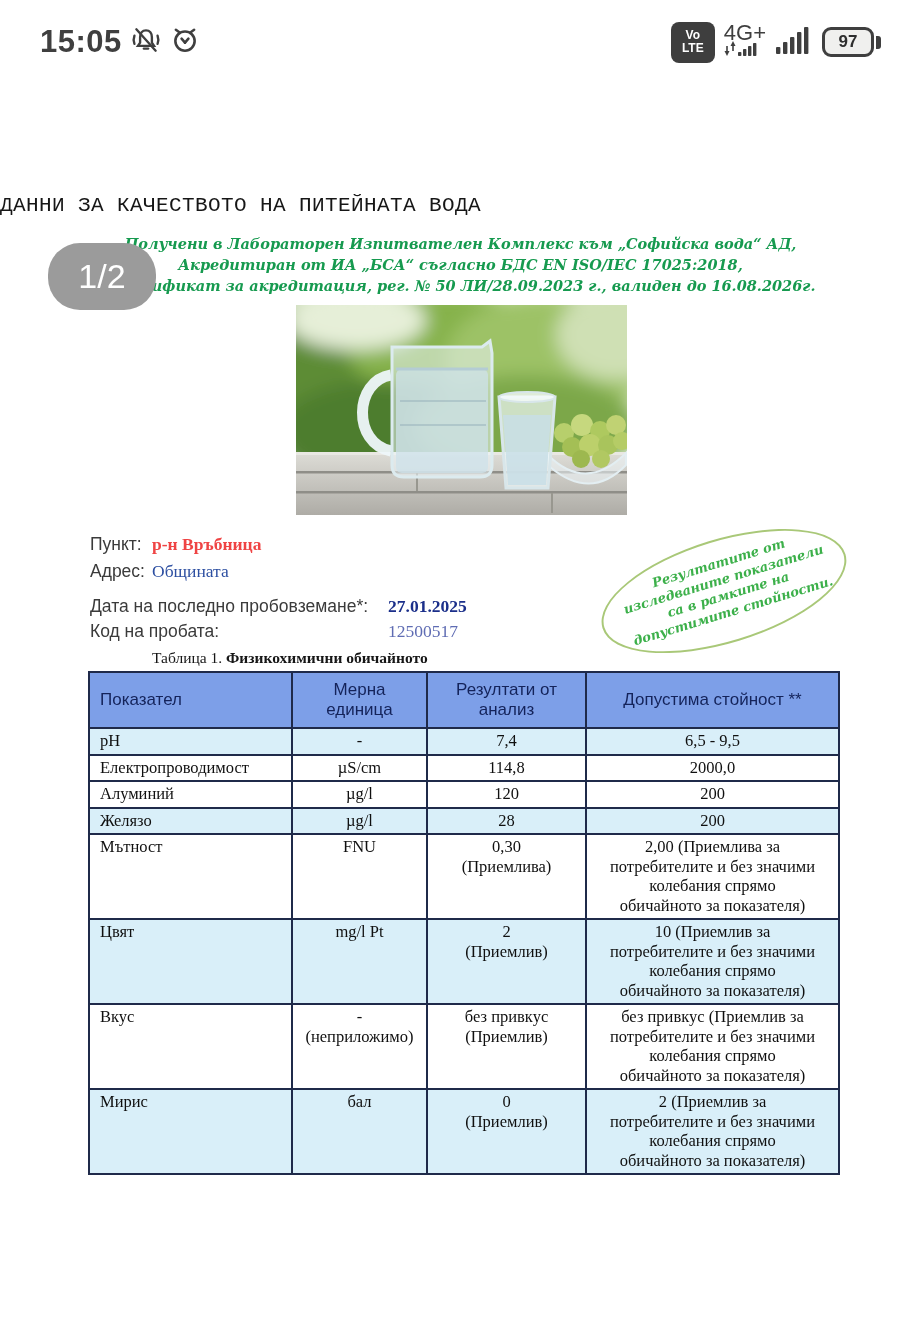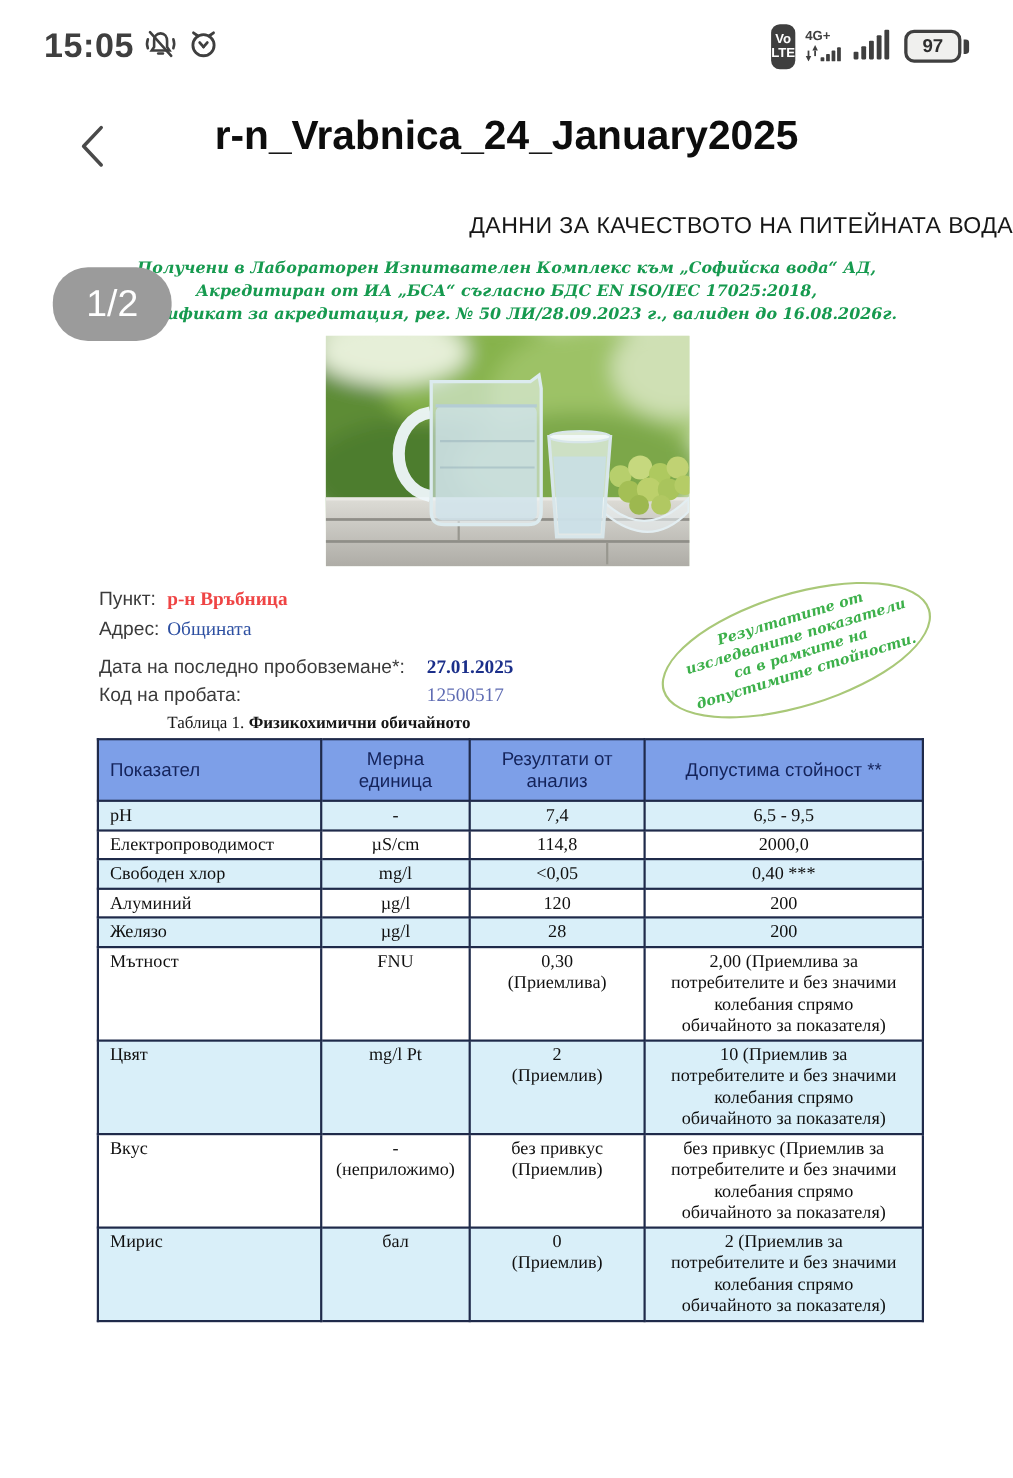--- a/index.html
+++ b/index.html
@@ -5,39 +5,39 @@
   * { box-sizing: border-box; margin: 0; padding: 0; }
   body { background:#ffffff; font-family:"Liberation Sans", sans-serif; }
   .screen { position:relative; width:921px; height:1344px; background:#ffffff; overflow:hidden; margin:0 auto; }
 
   
   .status-bar { position:absolute; top:16px; left:0; right:0; height:52px;
     display:flex; justify-content:space-between; align-items:center; padding:0 40px; color:#3f3f3f; }
   .status-left { display:flex; align-items:center; gap:9px; }
   .time { font-size:31px; font-weight:600; letter-spacing:0.5px; }
   .status-right { display:flex; align-items:center; gap:9px; }
-  .volte-badge { background:#3e3e3e; color:#ffffff; border-radius:8px; width:22px; height:41px;
+  .volte-badge { background:#3e3e3e; color:#ffffff; border-radius:8px; width:44px; height:41px;
     display:flex; flex-direction:column; align-items:center; justify-content:center;
     font-size:12px; font-weight:700; line-height:13px; }
   .network { display:flex; flex-direction:column; align-items:flex-start; }
-  .net-label { font-size:12px; font-weight:700; line-height:17px; }
+  .net-label { font-size:22px; font-weight:400; line-height:17px; }
   .battery { display:flex; align-items:center; margin-left:4px; }
   .battery-body { width:52px; height:30px; border:3px solid #3f3f3f; border-radius:9px; background:#f0f0ee;
     display:flex; align-items:center; justify-content:center; font-size:17px; font-weight:600; color:#2e2e2e; }
   .battery-nub { width:5px; height:13px; background:#3f3f3f; border-radius:0 3px 3px 0; margin-left:2px; }
 
   
   .app-header { position:absolute; top:96px; left:0; right:0; height:76px; }
   .back-button { position:absolute; left:64px; top:12px; width:44px; height:50px; cursor:pointer; }
   .app-title { position:absolute; left:0; right:0; top:6px; text-align:center;
     font-size:37px; font-weight:700; color:#0d0d0d; }
 
   
-  .doc-title { position:absolute; top:194px; left:0; right:0; text-align:right;
-    font-family:Liberation Sans, sans-serif; font-size:21px; color:#161616; letter-spacing:0.4px; }
+  .doc-title { position:absolute; top:194px; left:0; right:0; text-align:left;
+    font-family:Liberation Mono, monospace; font-size:21px; color:#161616; letter-spacing:0.4px; }
   .accreditation { position:absolute; top:233px; left:0; right:0; text-align:center;
     font-family:"DejaVu Serif", serif; font-style:italic; font-weight:700;
     font-size:14.5px; line-height:21px; }
   .page-badge { position:absolute; top:243px; left:48px; width:108px; height:67px;
     background:#9b9b9b; border-radius:32px; color:#ffffff; font-size:34px;
     display:flex; align-items:center; justify-content:center; }
 
   .photo { position:absolute; top:305px; left:296px; width:331px; height:210px; overflow:hidden; }
 
   .info-line { position:absolute; left:90px; font-size:17.5px; color:#3b3b3b; white-space:nowrap; }
@@ -126,30 +126,20 @@
           <rect x="29" y="2" width="4.4" height="27" rx="1"></rect>
         </svg>
       </span>
       <div class="battery">
         <div class="battery-body">97</div>
         <div class="battery-nub"></div>
       </div>
     </div>
   </div>
 
-  <div class="app-header">
-    <div class="back-button">
-      <span>
-        <svg width="44" height="50" viewBox="0 0 44 50" fill="none" stroke="#4a4a4a" stroke-width="3.2" stroke-linecap="round" stroke-linejoin="round">
-          <polyline points="28,8 12,25 28,42"></polyline>
-        </svg>
-      </span>
-    </div>
-    <h1 class="app-title">r-n_Vrabnica_24_January2025</h1>
-  </div>
 
   <div>
 
     <div class="doc-title">ДАННИ ЗА КАЧЕСТВОТО НА ПИТЕЙНАТА ВОДА</div>
 
     <div class="accreditation" style="color: rgb(22, 154, 79);">
       <div>Получени в Лабораторен Изпитвателен Комплекс към „Софийска вода“ АД,</div>
       <div>Акредитиран от ИА „БСА“ съгласно БДС EN ISO/IEC 17025:2018,</div>
       <div>Сертификат за акредитация, рег. № 50 ЛИ/28.09.2023 г., валиден до 16.08.2026г.</div>
     </div>
@@ -265,26 +255,20 @@
             <td>-</td>
             <td>7,4</td>
             <td>6,5 - 9,5</td>
           </tr>
           <tr>
             <td class="c-left">Електропроводимост</td>
             <td>µS/cm</td>
             <td>114,8</td>
             <td>2000,0</td>
           </tr>
-          <tr class="alt">
-            <td class="c-left">Свободен хлор</td>
-            <td>mg/l</td>
-            <td>&lt;0,05</td>
-            <td>0,40 ***</td>
-          </tr>
           <tr>
             <td class="c-left">Алуминий</td>
             <td>µg/l</td>
             <td>120</td>
             <td>200</td>
           </tr>
           <tr class="alt">
             <td class="c-left">Желязо</td>
             <td>µg/l</td>
             <td>28</td>

